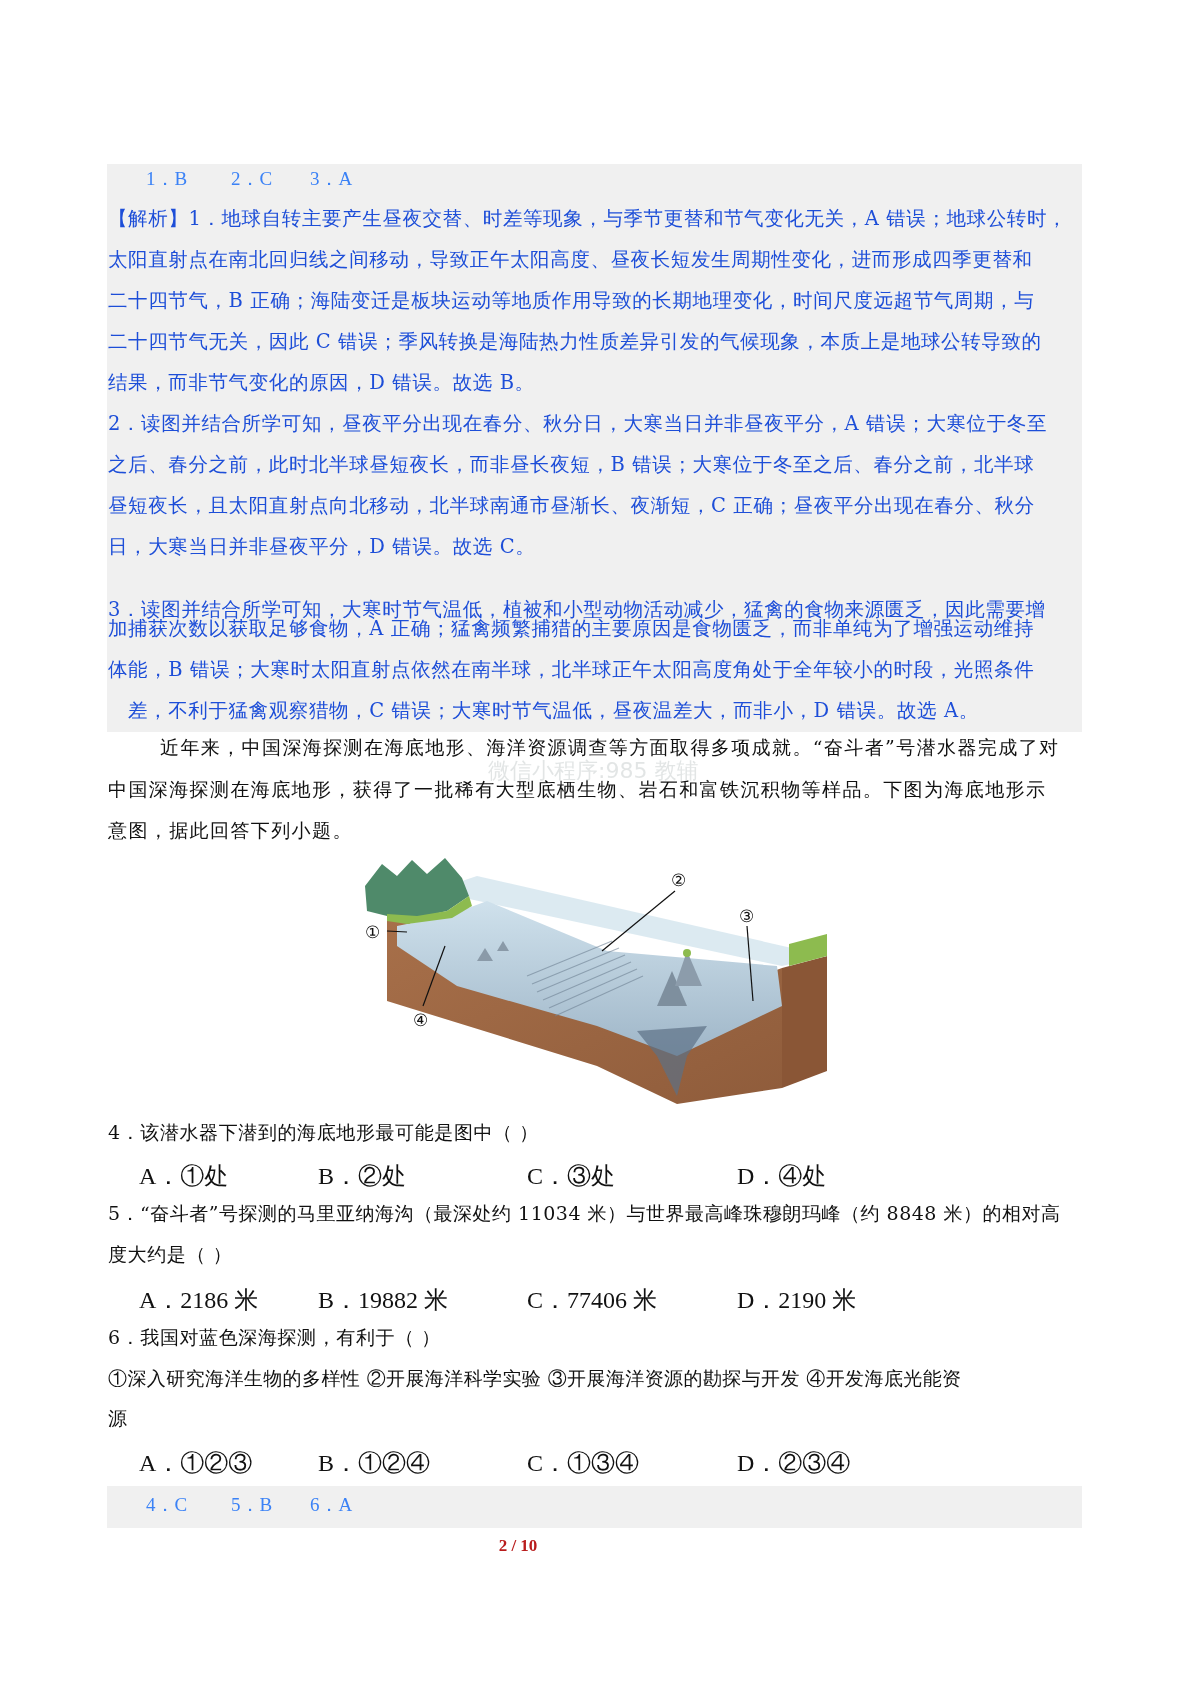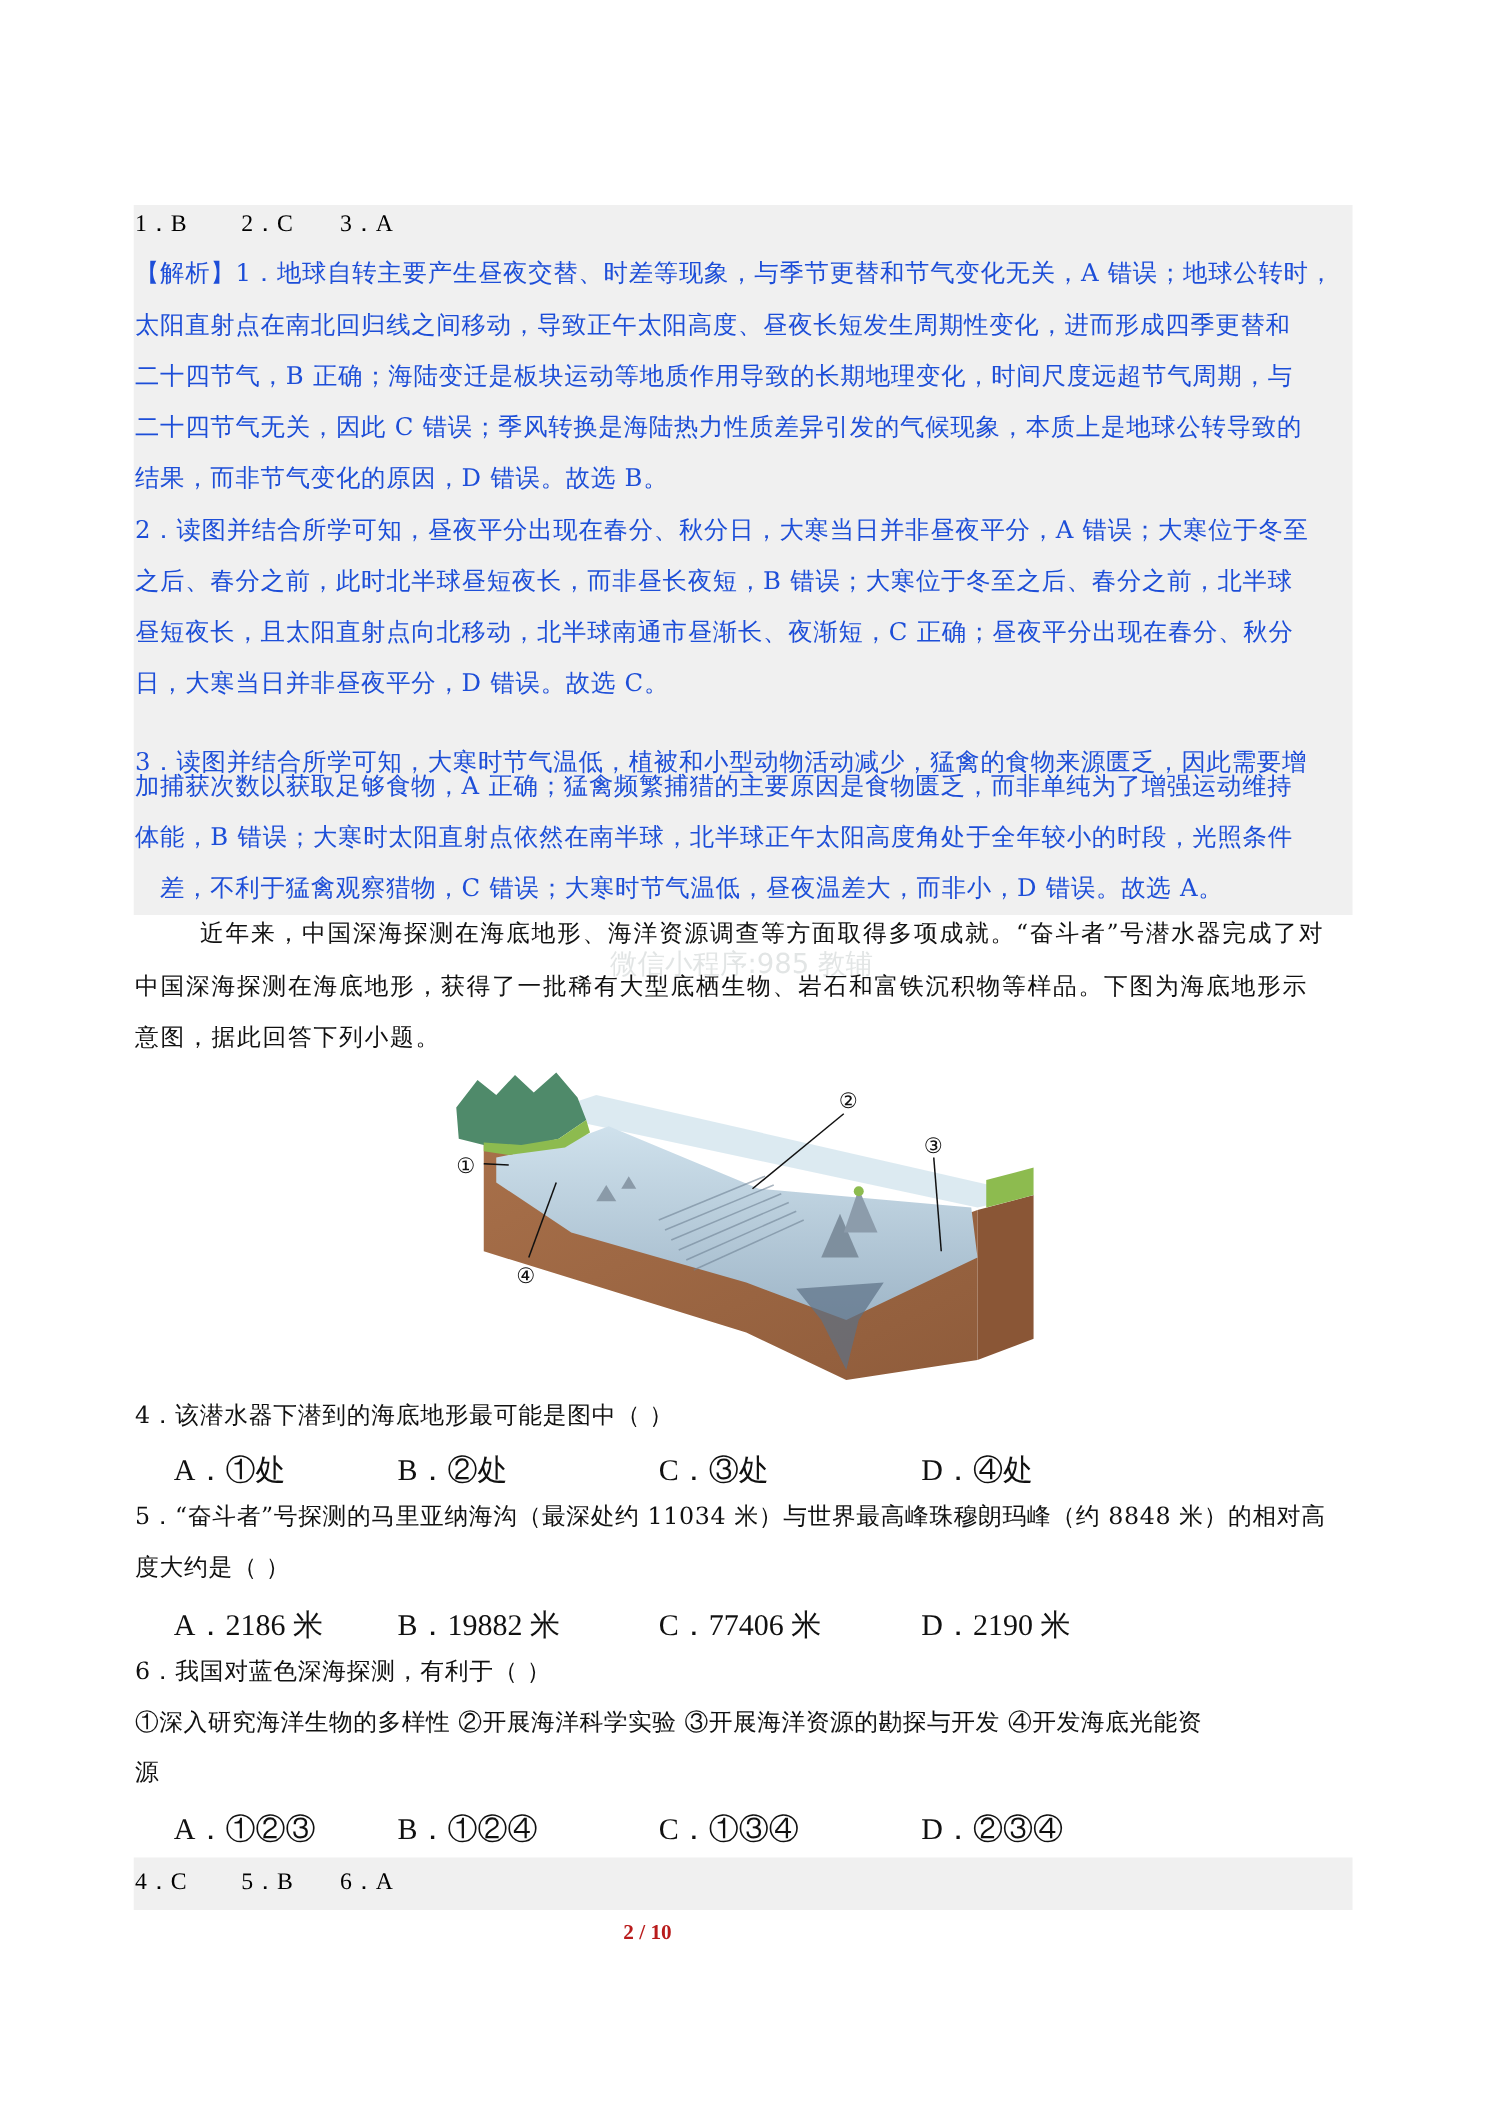--- a/index.html
+++ b/index.html
@@ -2,21 +2,21 @@
 <html><head>
 <meta charset="utf-8">
 <style>
   html, body { margin: 0; padding: 0; background: #ffffff; }
   body { width: 1190px; height: 1683px; position: relative; overflow: hidden;
          font-family: "DejaVu Serif", "Liberation Serif", serif; }
   .answer-box { position: absolute; left: 107px; width: 975px; background: #f0f0f0; }
   .line { position: absolute; left: 108px; white-space: nowrap; font-size: 19.5px; line-height: 24px; letter-spacing: 0.6px; }
   .red-line { color: #1d4ed8; }
   .black-line { color: #111111; font-size: 19px; letter-spacing: 1.4px; }
-  .ans-key { position: absolute; font-family: "Liberation Serif", serif; font-size: 19px; color: #000000; }
+  .ans-key { position: absolute; font-family: "Liberation Serif", serif; font-size: 19px; color: #3b82f6; margin-left: 38px; }
   .opt { position: absolute; white-space: nowrap; font-size: 24px; color: #111; font-family: "Liberation Serif", "DejaVu Serif", serif; }
   .watermark { position: absolute; color: rgba(150,160,160,0.28); font-size: 22px; font-family: "DejaVu Sans", sans-serif; }
   .page-num { position: absolute; left: 0; width: 1036px; top: 1536px; text-align: center;
               font-family: "Liberation Serif", serif; font-weight: bold; font-size: 17px; color: #b91c1c; }
   .diagram { position: absolute; left: 357px; top: 856px; width: 470px; height: 250px; }
   .callout { font-family: "DejaVu Serif", serif; font-size: 17px; fill: #111; }
 </style>
 </head>
 <body>
 

